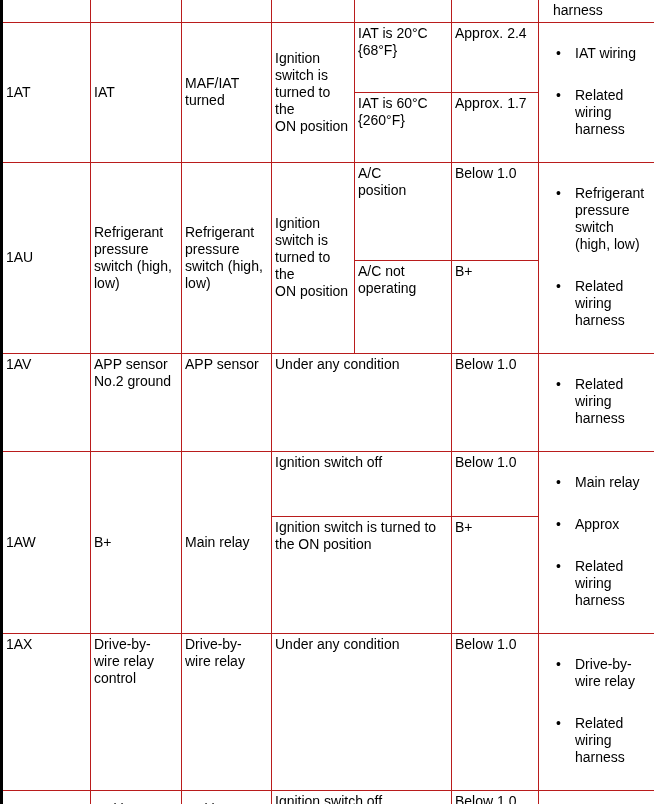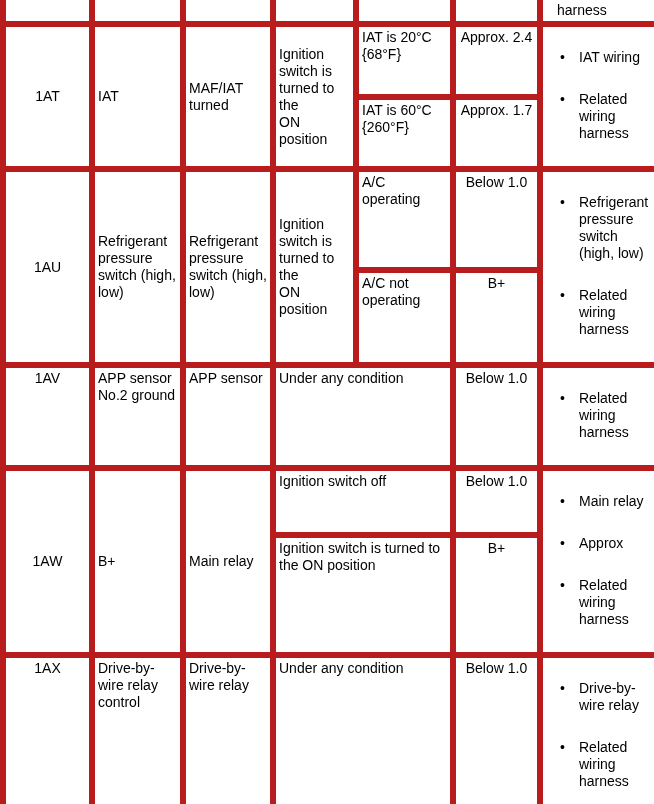--- a/index.html
+++ b/index.html
@@ -1,25 +1,25 @@
 <!DOCTYPE html>
 <html><head>
 <meta charset="utf-8">
 <style>
   html,body { margin:0; padding:0; background:#fff; }
   #page { width:654px; height:804px; overflow:hidden; background:#fff; position:relative;
           font-family:Liberation Sans, sans-serif; color:#000; }
   table { border-collapse:collapse; table-layout:fixed; width:652px; border-left:3px solid #000; }
-  td { border:6px solid #b91c1c; vertical-align:top; padding:2px 3px;
+  td { border:1px solid #b91c1c; vertical-align:top; padding:2px 3px;
        font-size:14px; line-height:17px; white-space:pre-line; overflow:hidden; }
   td:last-child { border-right:none; }
   tr.partial td { border-top:none; }
   td.mid { vertical-align:middle; }
-  td.ctr { text-align:center; }
-  td.term { text-align:center; }
+  td.ctr { text-align:left; }
+  td.term { text-align:left; }
   td.parts { padding-left:14px; padding-right:2px; }
   .b-item { display:flex; margin:3px 0 5px 0; }
   .b-item .dot { flex:0 0 19px; text-align:left; padding-left:3px; }
   .b-item .b-txt { flex:1; }
   .tail { padding-left:30px; }
 </style>
 </head>
 <body>
 
 <div id="page">
@@ -84,21 +84,21 @@
 low)</td>
     <td class="mid" rowspan="2">Refrigerant
 pressure
 switch (high,
 low)</td>
     <td class="mid" rowspan="2">Ignition
 switch is
 turned to the
 ON position</td>
     <td>A/C
-operating</td>
+position</td>
     <td class="ctr">Below 1.0</td>
     <td class="parts mid" rowspan="2">
       <div class="b-item">
         <span class="dot">•</span>
         <span class="b-txt">Refrigerant
 pressure
 switch
 (high, low)</span>
       </div>
       <div class="b-item">

